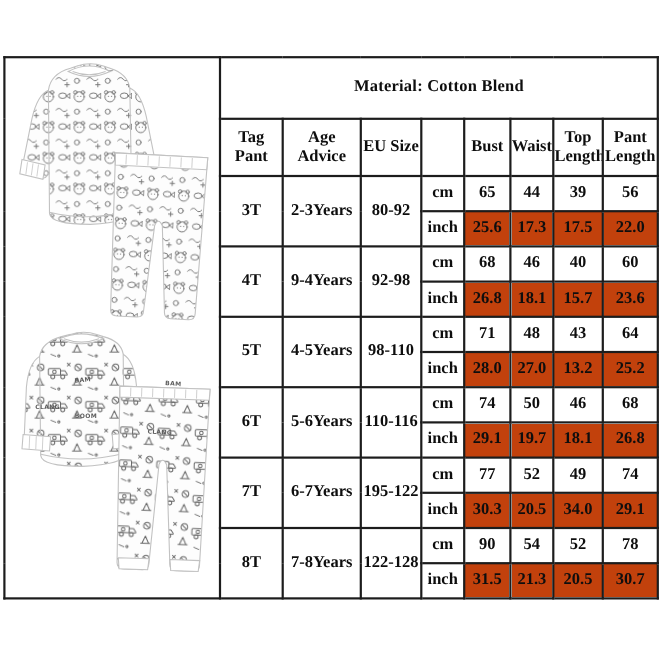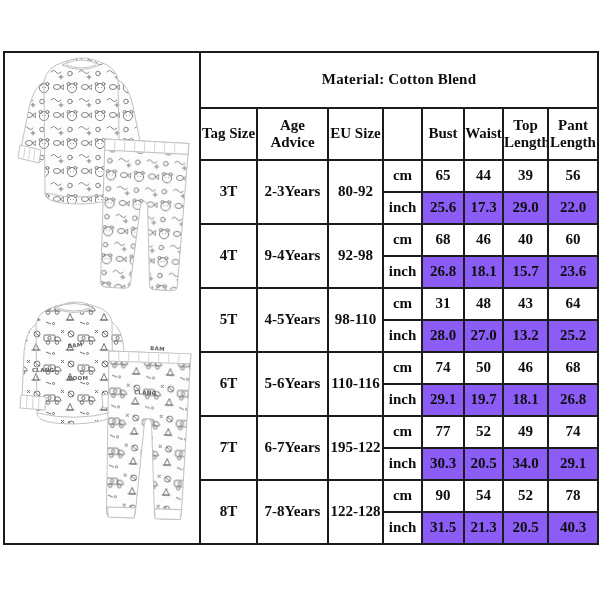--- a/index.html
+++ b/index.html
@@ -21,21 +21,21 @@
     text-align:center; vertical-align:middle;
     font-weight:700; color:#0e0e0e;
     font-size:15px; line-height:1.15;
     overflow:hidden;
   }
   td.image-cell { background:#ffffff; }
   td.material-cell { height:54px; font-size:17px; letter-spacing:0.2px; }
   tr.head-row th { height:50px; background:#ffffff; font-size:15px; }
   tr.data-row td { height:30px; }
   td.unit-cell { font-size:14px; }
-  td.gray { background:#8b5cf6; }
+  td.gray { background:#c2410c; }
   
   .photo { position:absolute; left:8px; }
   #photo-top { top:52px; }
   #photo-bottom { top:298px; }
   svg text.print-word {
     font-family:"DejaVu Sans", sans-serif;
     font-size:5.5px; font-weight:700; fill:#5d5d5d; letter-spacing:0.3px;
   }
 </style>
 </head>
@@ -52,21 +52,21 @@
       <col style="width:39px">
       <col style="width:45px">
       <col style="width:50px">
   </colgroup>
   <tbody>
       <tr>
     <td class="image-cell" rowspan="14"></td>
     <td class="material-cell" colspan="8">Material: Cotton Blend</td>
   </tr>
   <tr class="head-row">
-    <th>Tag Size</th>
+    <th>Tag Pant</th>
     <th>Age Advice</th>
     <th>EU Size</th>
     <th></th>
     <th>Bust</th>
     <th>Waist</th>
     <th>Top Length</th>
     <th>Pant Length</th>
   </tr>
 
   <tr class="data-row">
@@ -76,21 +76,21 @@
     <td class="unit-cell">cm</td>
     <td>65</td>
     <td>44</td>
     <td>39</td>
     <td>56</td>
   </tr>
   <tr class="data-row">
     <td class="unit-cell">inch</td>
     <td class="gray">25.6</td>
     <td class="gray">17.3</td>
-    <td class="gray">29.0</td>
+    <td class="gray">17.5</td>
     <td class="gray">22.0</td>
   </tr>
 
   <tr class="data-row">
     <td rowspan="2">4T</td>
     <td rowspan="2">9-4Years</td>
     <td rowspan="2">92-98</td>
     <td class="unit-cell">cm</td>
     <td>68</td>
     <td>46</td>
@@ -103,21 +103,21 @@
     <td class="gray">18.1</td>
     <td class="gray">15.7</td>
     <td class="gray">23.6</td>
   </tr>
 
   <tr class="data-row">
     <td rowspan="2">5T</td>
     <td rowspan="2">4-5Years</td>
     <td rowspan="2">98-110</td>
     <td class="unit-cell">cm</td>
-    <td>31</td>
+    <td>71</td>
     <td>48</td>
     <td>43</td>
     <td>64</td>
   </tr>
   <tr class="data-row">
     <td class="unit-cell">inch</td>
     <td class="gray">28.0</td>
     <td class="gray">27.0</td>
     <td class="gray">13.2</td>
     <td class="gray">25.2</td>
@@ -167,21 +167,21 @@
     <td>90</td>
     <td>54</td>
     <td>52</td>
     <td>78</td>
   </tr>
   <tr class="data-row">
     <td class="unit-cell">inch</td>
     <td class="gray">31.5</td>
     <td class="gray">21.3</td>
     <td class="gray">20.5</td>
-    <td class="gray">40.3</td>
+    <td class="gray">30.7</td>
   </tr>
 </tbody>
   </table>
 
 <svg id="photo-top" class="photo" width="190" height="244" viewBox="0 0 190 244">
   <defs>
     <pattern id="dood1" width="28" height="28" patternUnits="userSpaceOnUse">
       <rect width="28" height="28" fill="#fdfdfd"></rect>
       <g stroke="#767676" stroke-width="0.9" fill="none" stroke-linecap="round">
         <circle cx="8" cy="8" r="4.6"></circle>

